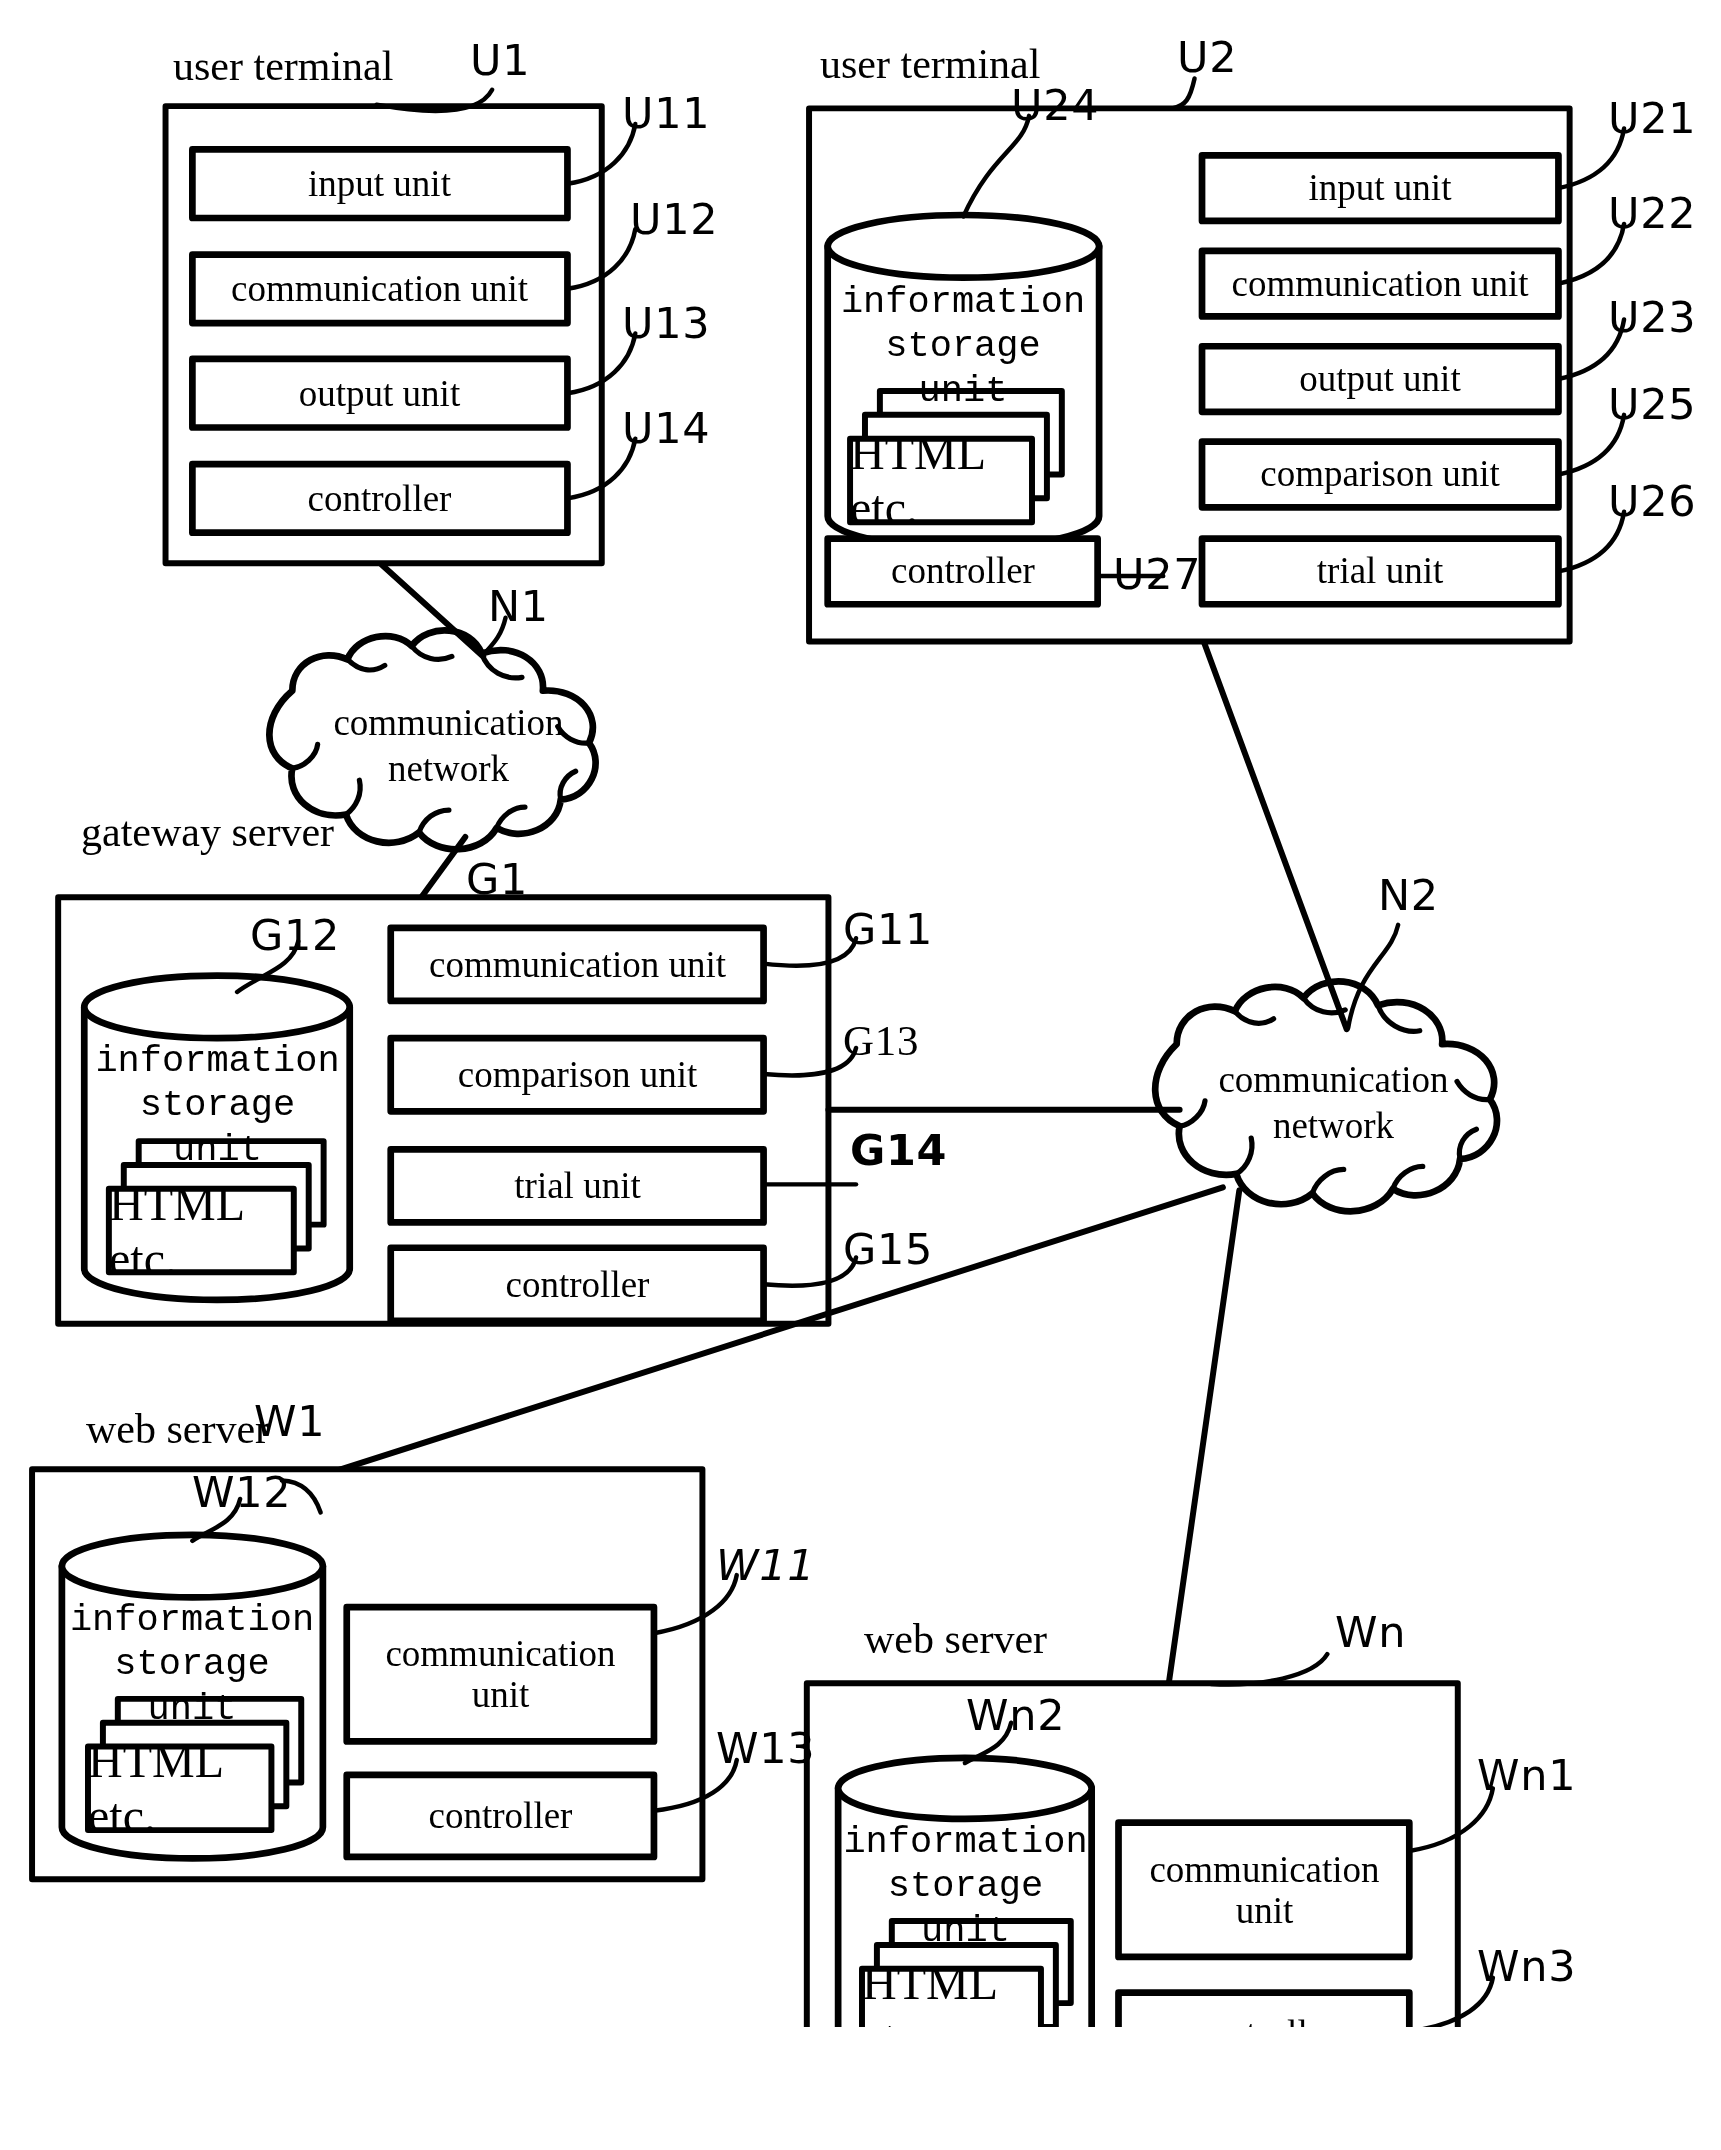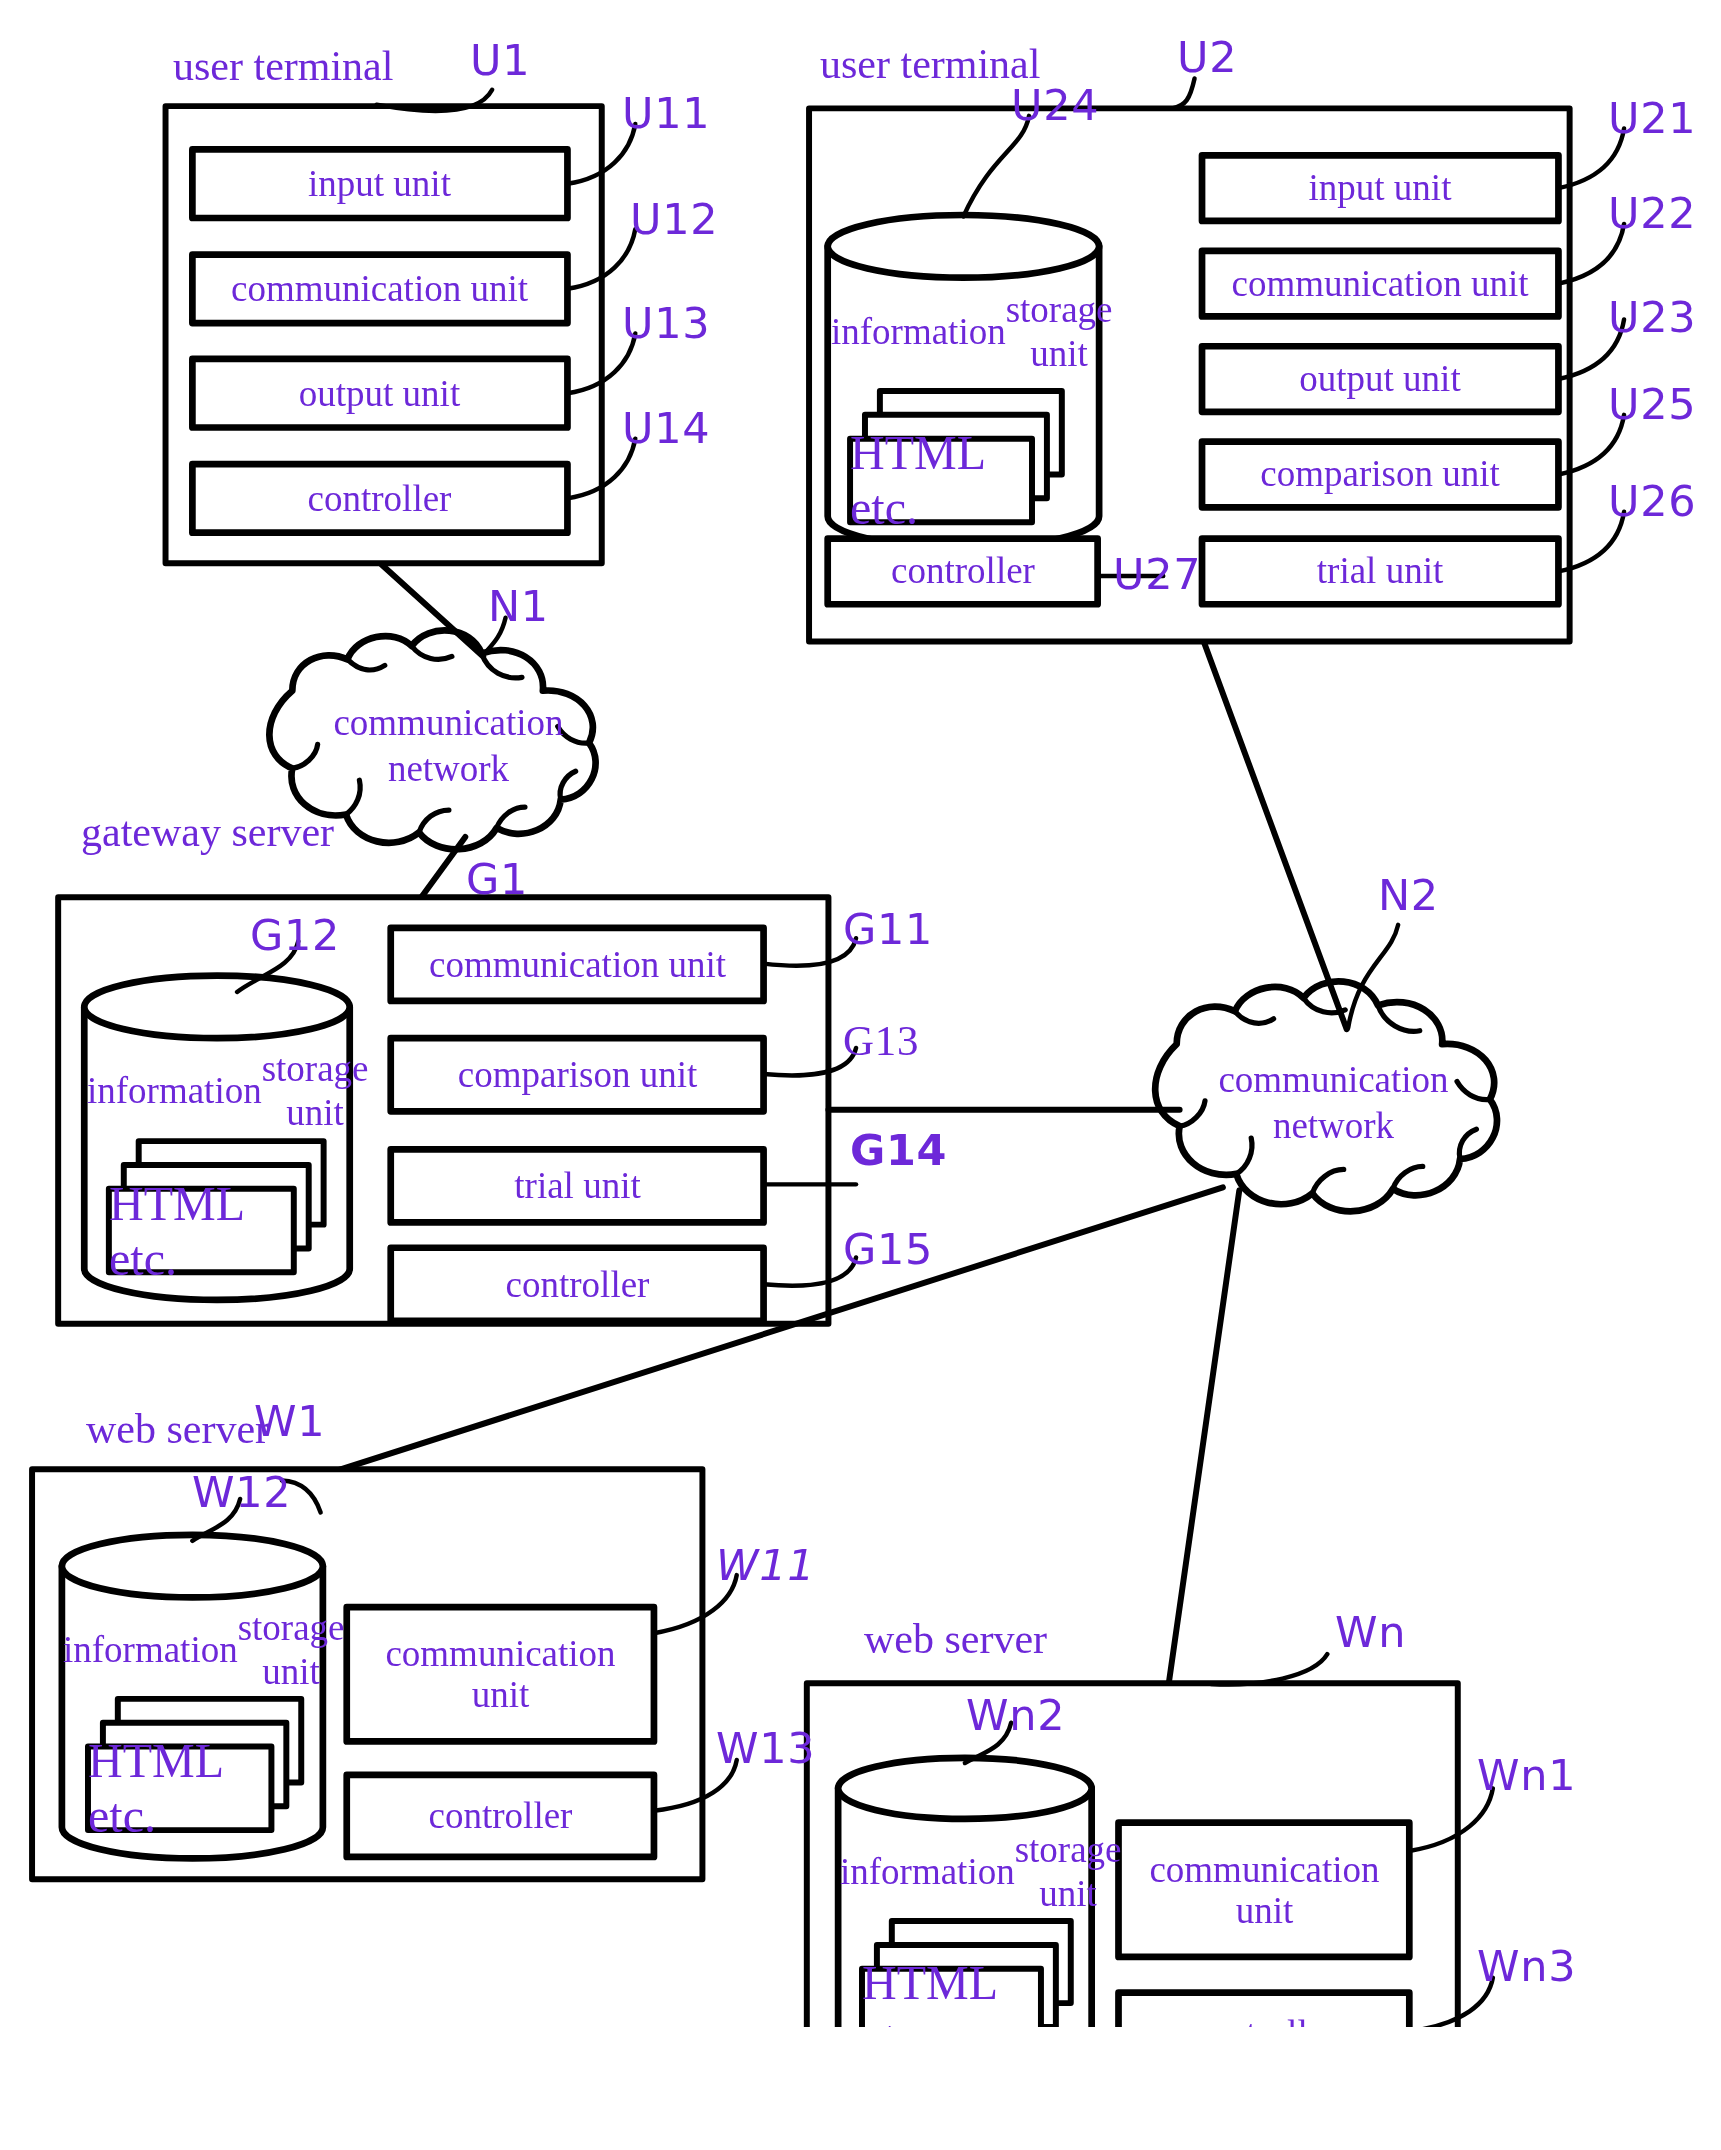--- a/index.html
+++ b/index.html
@@ -6,21 +6,21 @@
     margin: 0;
     padding: 0;
     background: #ffffff;
   }
   #root {
     position: relative;
     width: 1721px;
     height: 2027px;
     background: #ffffff;
     font-family: "Liberation Serif", "DejaVu Serif", serif;
-    color: #6d28d9;
+    color: #000000;
     overflow: hidden;
     border-radius: 15px;
   }
   #vector-layer {
     position: absolute;
     left: 0; top: 0;
     width: 1721px;
     height: 2151px;
   }
   .lbl {
@@ -46,25 +46,25 @@
     align-items: center;
     justify-content: center;
     text-align: center;
     font-family: "Liberation Serif", "DejaVu Serif", serif;
     font-size: 37px;
     line-height: 1.12;
   }
   .cyl-text {
     position: absolute;
     display: flex;
-    flex-direction: row;
+    flex-direction: column;
     align-items: center;
     justify-content: flex-start;
     text-align: center;
-    font-family: Liberation Serif, serif;
+    font-family: Liberation Mono, monospace;
     font-size: 37px;
     line-height: 1.2;
   }
   .cloud-text {
     position: absolute;
     display: flex;
     flex-direction: column;
     align-items: center;
     justify-content: center;
     text-align: center;

